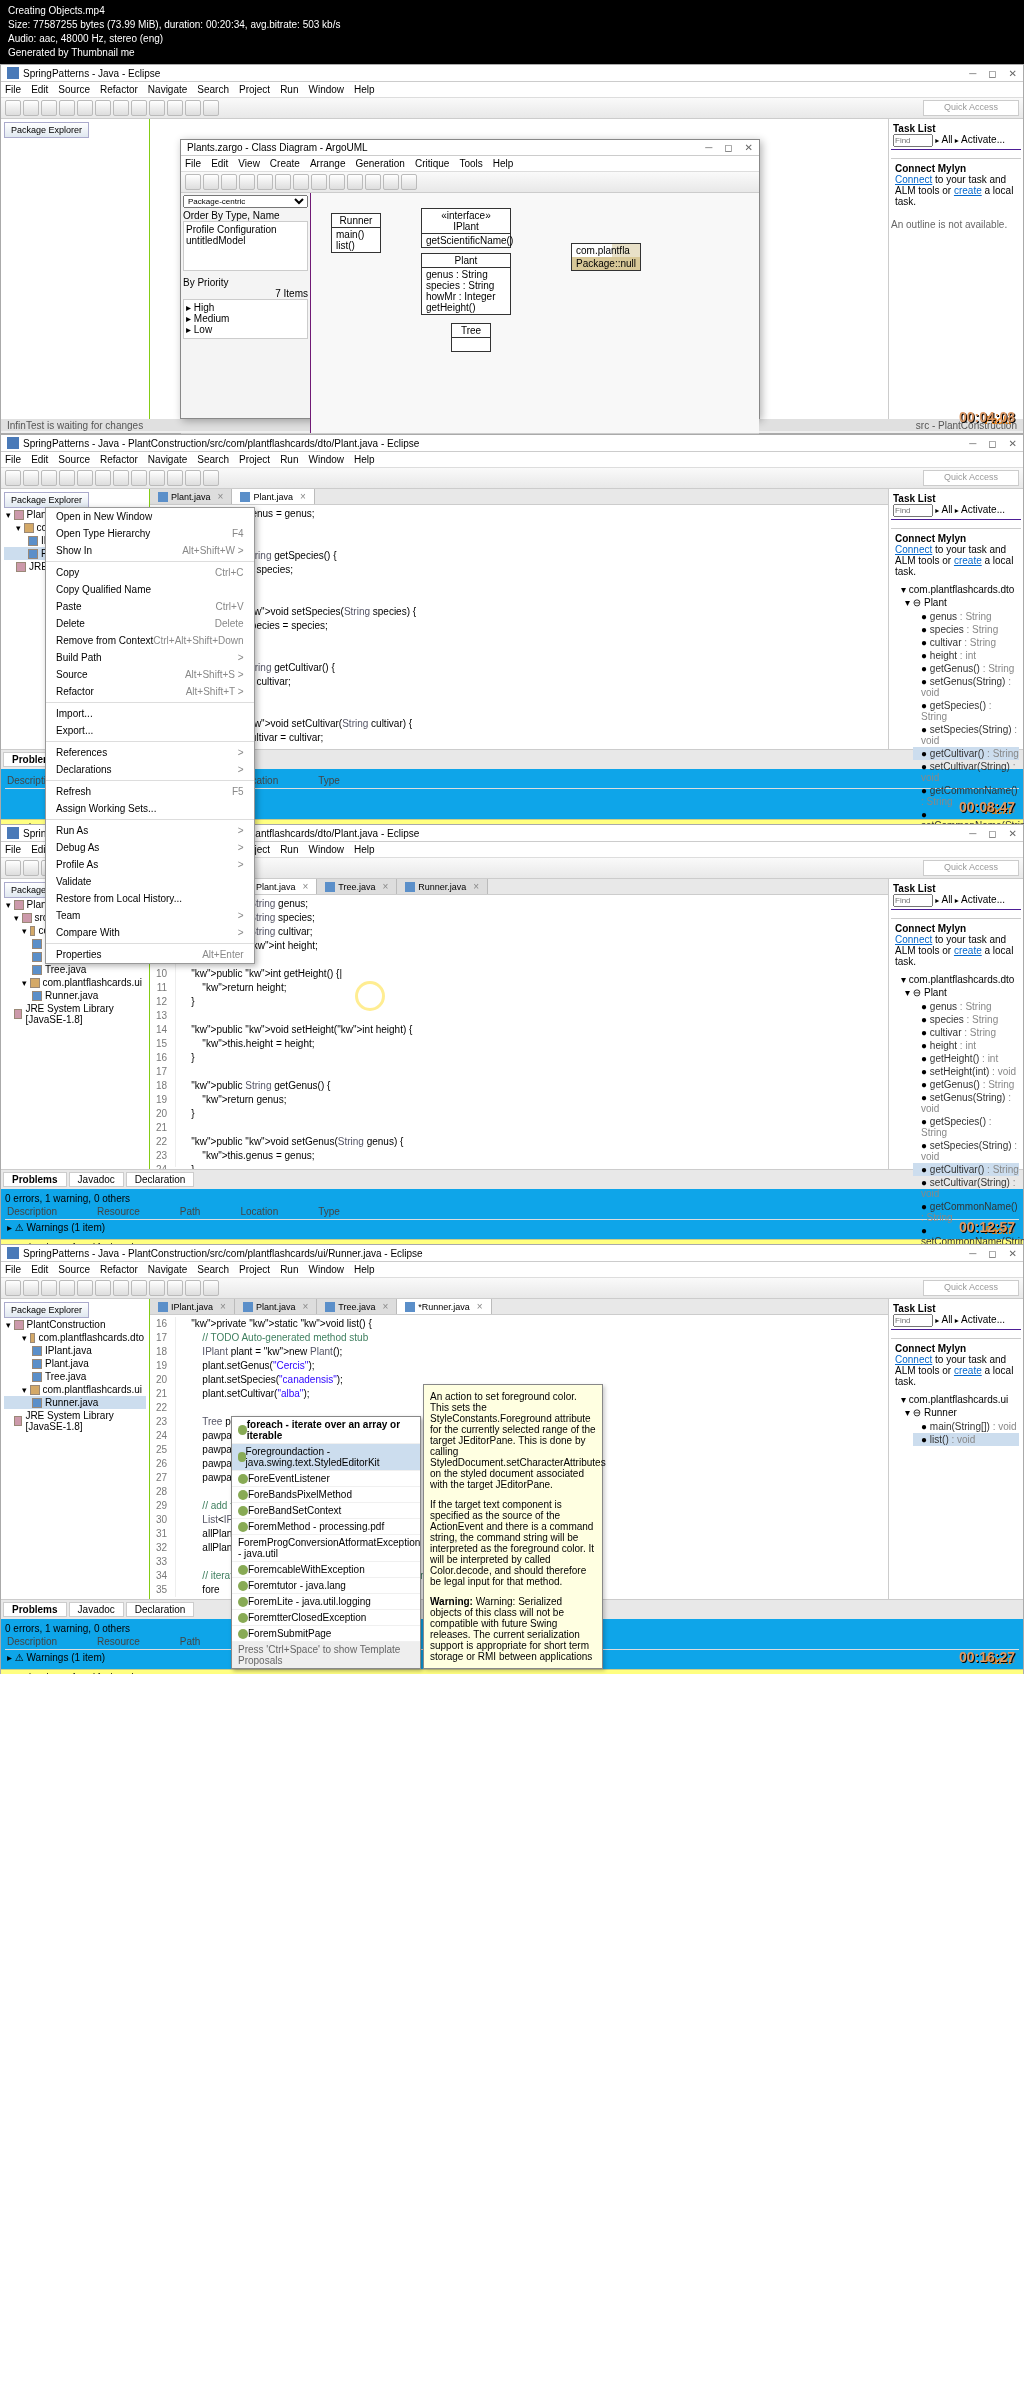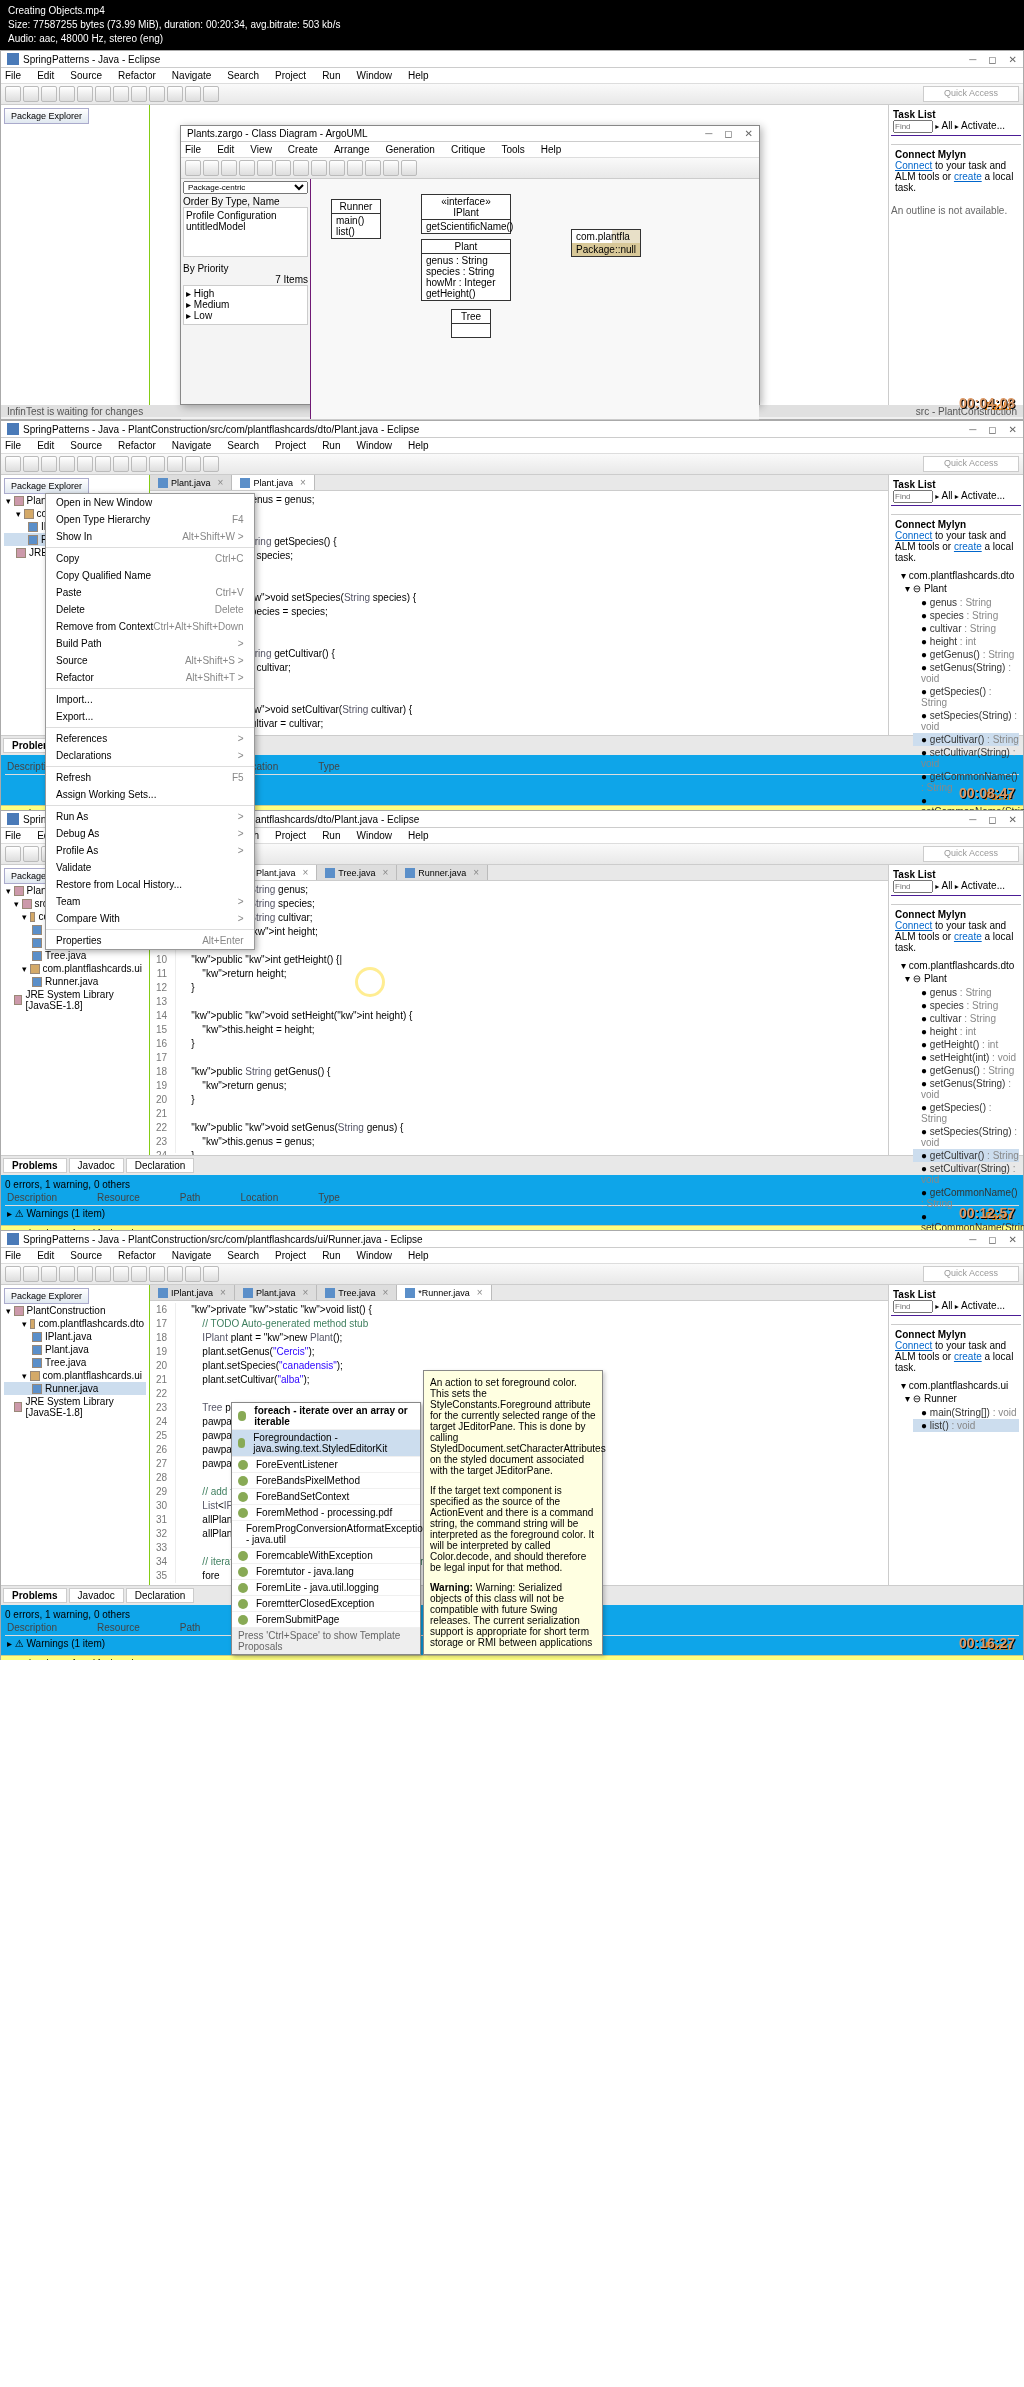--- a/index.html
+++ b/index.html
@@ -2,21 +2,21 @@
 <html><head>
 <meta charset="utf-8">
 <style>
 *{margin:0;padding:0;box-sizing:border-box;font-family:Tahoma,Arial,sans-serif;font-size:10px}
 body{background:#fff;width:1024px}
 .header-info{background:#000;color:#fff;padding:4px 8px;line-height:1.4}
 .section{border:1px solid #aaa;position:relative;background:#f0f0f0}
 .eclipse-titlebar{background:#fff;padding:2px 6px;font-size:9px;border-bottom:1px solid #ccc;display:flex;align-items:center}
 .eclipse-titlebar .icon{width:12px;height:12px;background:#4a7ab8;margin-right:4px}
 .win-controls{margin-left:auto;display:flex;gap:12px;color:#666}
-.menubar{background:#fff;padding:2px 4px;font-size:9px;display:flex;gap:16px;border-bottom:1px solid #ddd}
+.menubar{background:#fff;padding:2px 4px;font-size:9px;display:flex;gap:10px;border-bottom:1px solid #ddd}
 .menubar span{cursor:pointer}
 .toolbar{background:linear-gradient(#fafafa,#e8e8e8);padding:2px 4px;display:flex;gap:2px;border-bottom:1px solid #ccc}
 .toolbar-btn{width:16px;height:16px;background:linear-gradient(#fff,#ddd);border:1px solid #bbb;border-radius:2px}
 .quick-access{margin-left:auto;background:#fff;border:1px solid #ccc;padding:1px 20px;color:#999;font-size:9px}
 .main-layout{display:flex;height:340px;background:#fff}
 .left-panel{width:149px;border-right:1px solid #84cc16;background:#fff;padding:3px}
 .panel-tab{background:linear-gradient(#fff,#e0e8f0);border:1px solid #aac;padding:2px 6px;font-size:9px;display:inline-block}
 .tree-item{padding:1px 2px;font-size:9px;display:flex;align-items:center;gap:3px}
 .tree-item .ticon{width:10px;height:10px;background:#c9a;border:1px solid #987}
 .tree-item.pkg .ticon{background:#d4a968}
@@ -61,32 +61,33 @@
 .tasklist{font-size:8px;padding:2px;border-bottom:1px solid #4c1d95;margin-bottom:4px}
 .mylyn{font-size:8px;padding:4px;border-top:1px solid #ccc;margin-top:8px}
 .mylyn a{color:#06c}
 .outline-tree{font-size:8px;padding:2px}
 .outline-tree div{padding:1px 0 1px 8px}
 .o-field{color:#333}
 .o-type{color:#888}
 .statusbar{background:#e8e8e8;border-top:1px solid #ccc;padding:2px 8px;font-size:8px;display:flex;justify-content:space-between;color:#555}
 .tooltip-box{position:absolute;background:#ffffe1;border:1px solid #888;font-size:8px;padding:6px;width:180px;box-shadow:2px 2px 4px rgba(0,0,0,.2);z-index:20}
 .autocomplete{position:absolute;background:#fff;border:1px solid #888;font-size:8px;box-shadow:2px 2px 4px rgba(0,0,0,.3);z-index:20}
-.ac-item{padding:2px 6px;display:flex;align-items:center;gap:8px;border-bottom:1px solid #f0f0f0}
+.ac-item{padding:2px 6px;display:flex;align-items:center;gap:0;border-bottom:1px solid #f0f0f0}
 .ac-item.sel{background:#cde}
 .ac-icon{width:10px;height:10px;background:#8a5;border-radius:5px}
 .highlight-circle{position:absolute;width:30px;height:30px;border:3px solid rgba(255,230,100,.7);border-radius:50%}
 </style>
 </head>
 <body>
 
 <div class="header-info">
   <div>Creating Objects.mp4</div>
   <div>Size: 77587255 bytes (73.99 MiB), duration: 00:20:34, avg.bitrate: 503 kb/s</div>
   <div>Audio: aac, 48000 Hz, stereo (eng)</div>
+  <div>Generated by Thumbnail me</div>
 </div>
 
 <div class="section" style="height:370px">
   <div class="eclipse-titlebar">
     <div class="icon"></div>
     <span>SpringPatterns - Java - Eclipse</span>
     <div class="win-controls">
         <span>─</span>
         <span>◻</span>
         <span>✕</span>

